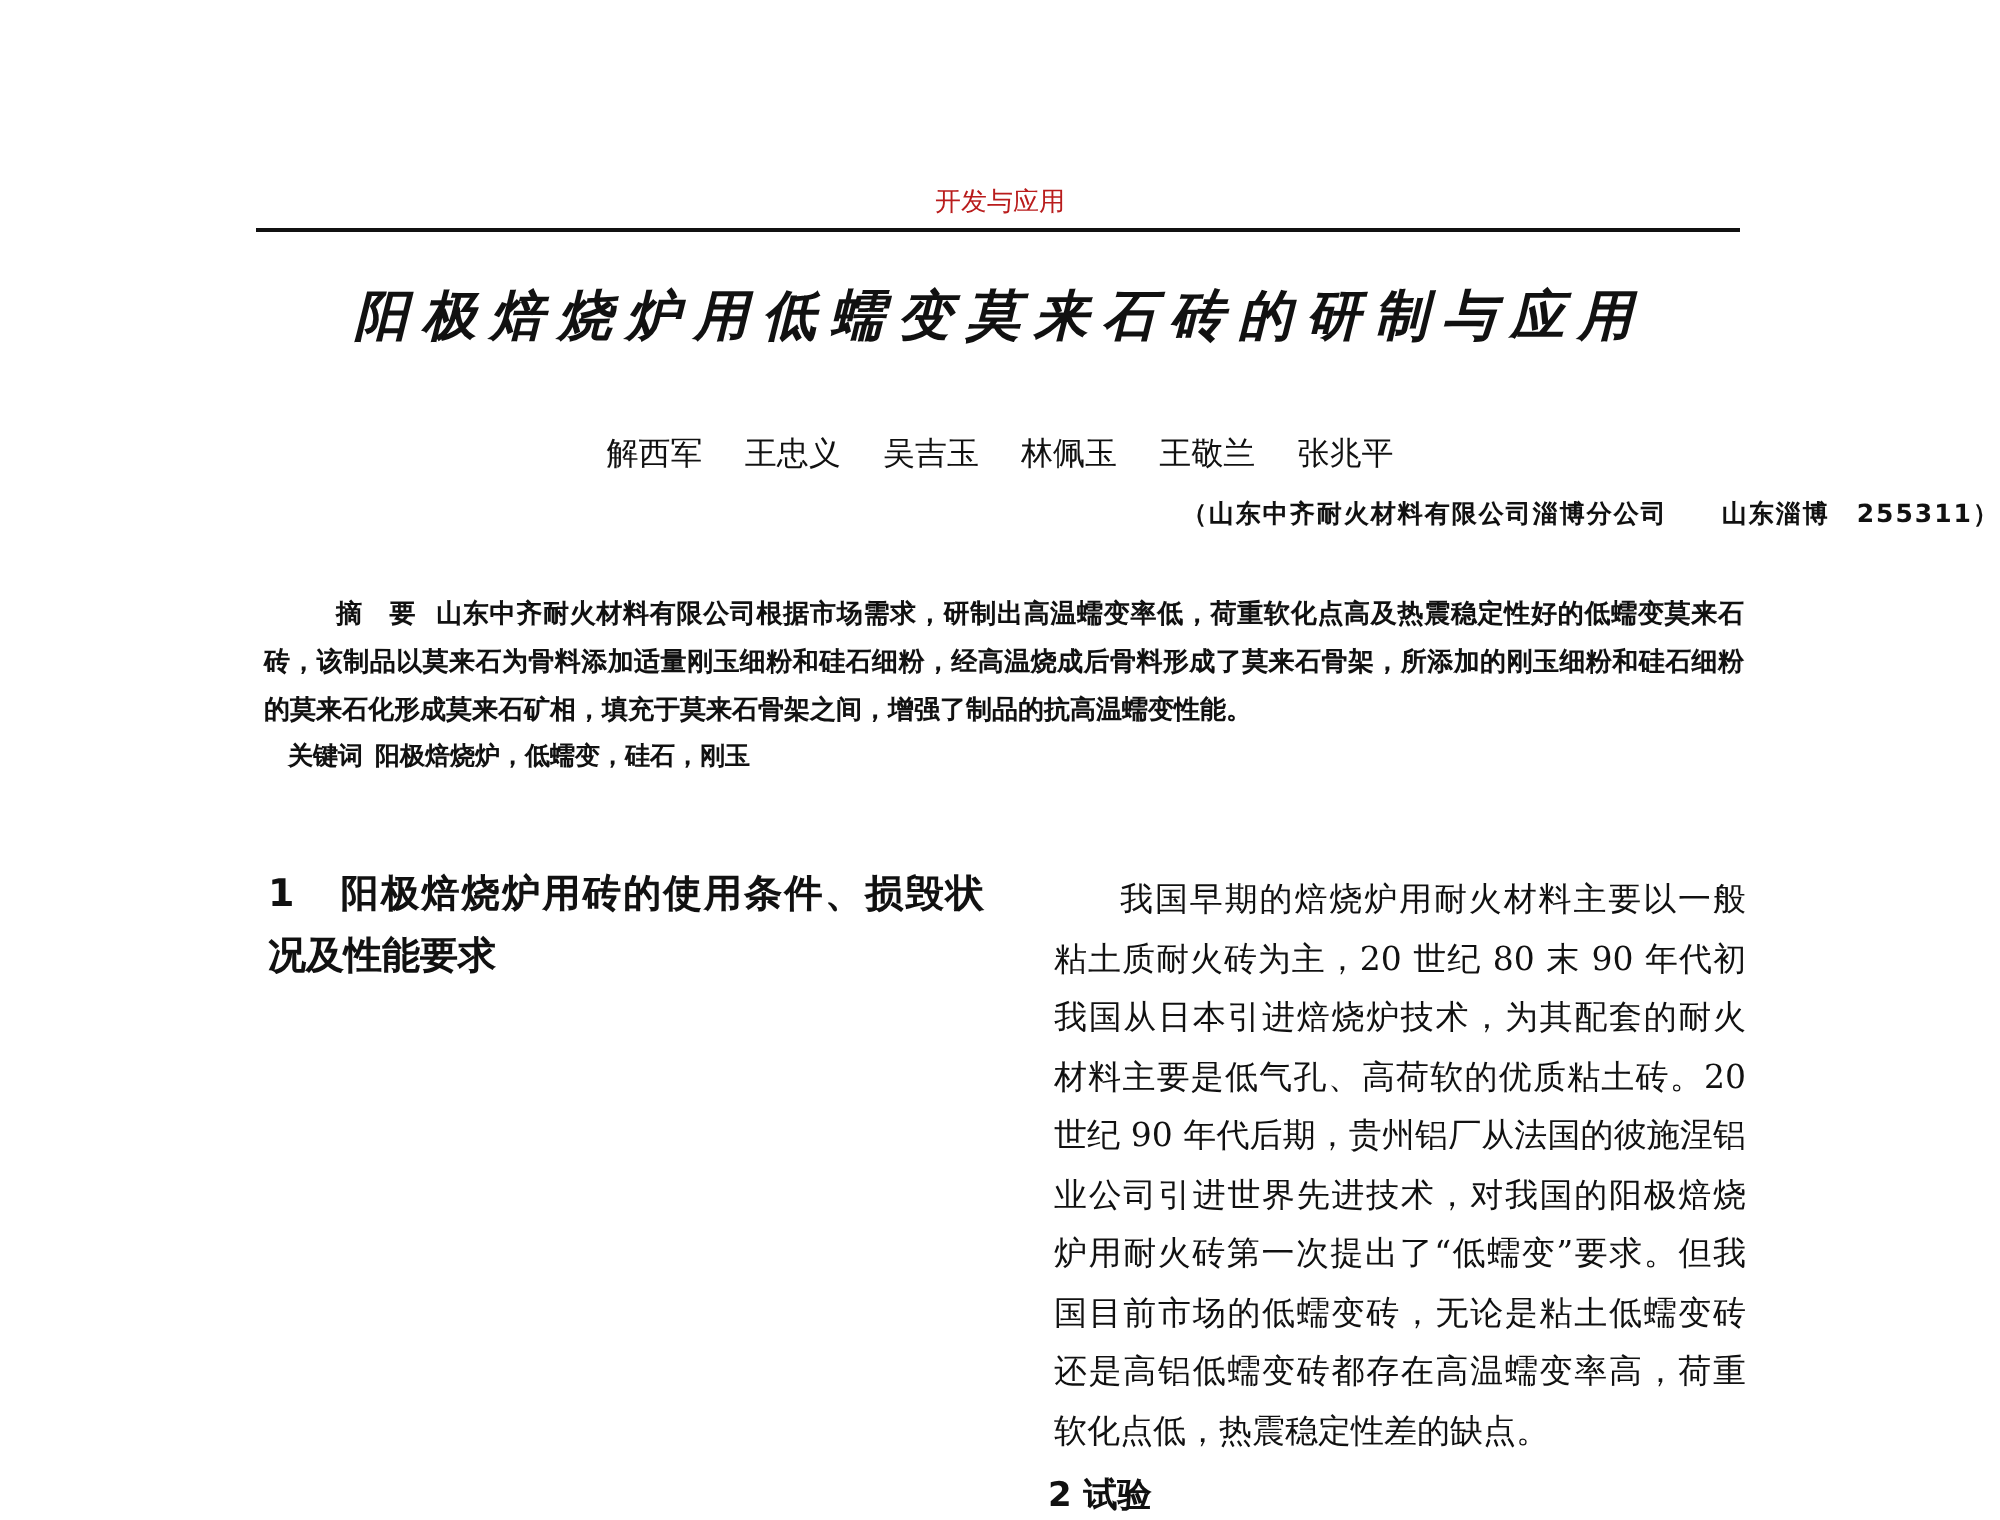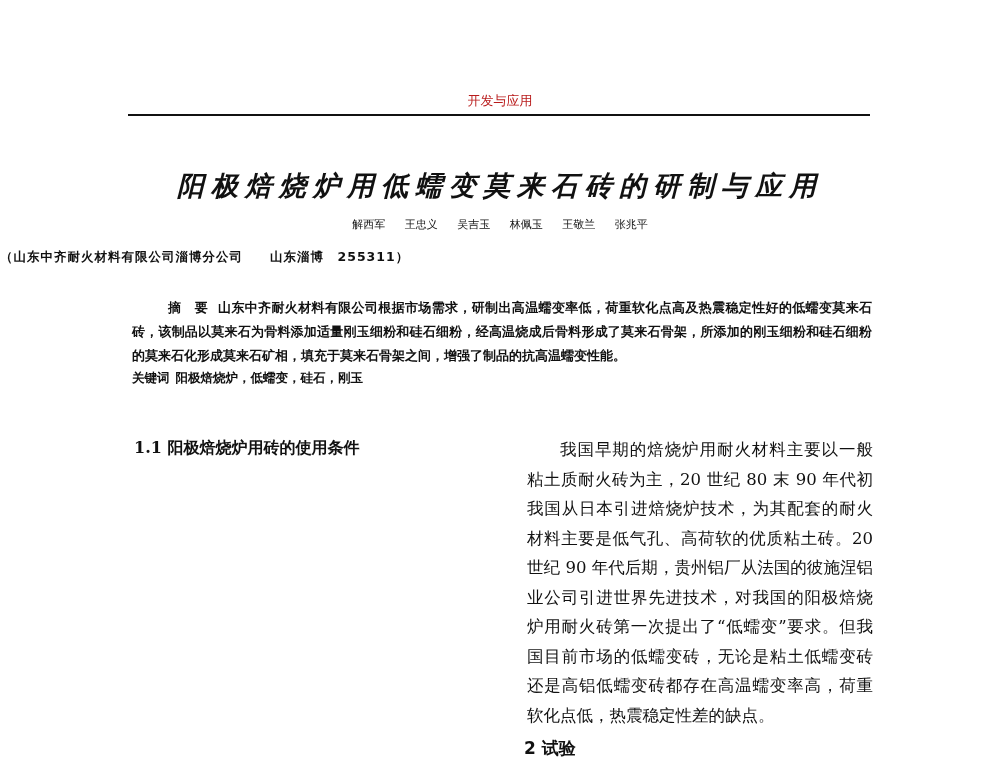--- a/index.html
+++ b/index.html
@@ -9,41 +9,41 @@
   }
   .section-label {
     position: absolute; left: 0; width: 1000px; top: 92px;
     text-align: center; font-size: 13px; font-family: "DejaVu Sans", sans-serif; color: #b91c1c;
   }
   .rule {
     position: absolute; left: 128px; width: 742px; top: 114px; height: 0;
     border-top: 2px solid #111;
   }
   .title {
-    position: absolute; left: 0; width: 1000px; top: 168px;
+    position: absolute; left: 0; width: 1000px; top: 140px;
     text-align: center; font-size: 27px; letter-spacing: 7px; font-weight: bold;
     font-family: "DejaVu Serif", serif; font-style: italic;
   }
   .authors {
     position: absolute; left: 0; width: 1000px; top: 217px;
-    text-align: center; font-size: 11px; font-family: "DejaVu Serif", serif;
+    text-align: center; font-size: 16px; font-family: "DejaVu Serif", serif;
   }
   .authors span { margin: 0 8px; }
   .affiliation {
     position: absolute; left: 0; width: 1000px; top: 249px;
-    text-align: left; font-size: 12.5px; font-family: "DejaVu Sans", sans-serif; font-weight: bold; letter-spacing: 1px;
+    text-align: right; font-size: 12.5px; font-family: "DejaVu Sans", sans-serif; font-weight: bold; letter-spacing: 1px;
   }
   .abstract {
     position: absolute; left: 132px; width: 740px; top: 296px;
     font-size: 13px; line-height: 24px; font-family: "DejaVu Sans", sans-serif; font-weight: bold;
     text-align: justify;
   }
   .abstract .lbl { margin-right: 10px; margin-left: 36px; }
   .keywords {
-    position: absolute; left: 132px; width: 740px; top: 370px;
+    position: absolute; left: 144px; width: 740px; top: 370px;
     font-size: 12.5px; font-family: Liberation Mono, monospace; font-weight: bold;
   }
   .keywords .lbl { margin-right: 6px; }
   .col {
     position: absolute; font-size: 16.5px; line-height: 29.5px;
     font-family: "DejaVu Serif", serif; text-align: justify;
   }
   .col-left { left: 134px; width: 358px; top: 432px; }
   .col-right { left: 524px; width: 352px; top: 432px; }
   .h1 {
@@ -75,19 +75,21 @@
 
 <div class="abstract">
   <span class="lbl">摘　要</span><span>山东中齐耐火材料有限公司根据市场需求，研制出高温蠕变率低，荷重软化点高及热震稳定性好的低蠕变莫来石砖，该制品以莫来石为骨料添加适量刚玉细粉和硅石细粉，经高温烧成后骨料形成了莫来石骨架，所添加的刚玉细粉和硅石细粉的莫来石化形成莫来石矿相，填充于莫来石骨架之间，增强了制品的抗高温蠕变性能。</span>
 </div>
 
 <div class="keywords">
   <span class="lbl">关键词</span><span>阳极焙烧炉，低蠕变，硅石，刚玉</span>
 </div>
 
 <div class="col col-left">
-  <h3 class="h2">1.1 阳极焙烧炉用砖的使用条件</h3>
+  <h2 class="h1">
+    <span class="num">1</span><span>阳极焙烧炉用砖的使用条件、损毁状况及性能要求</span>
+  </h2>
 </div>
 
 <div class="col col-right">
   <p class="para">我国早期的焙烧炉用耐火材料主要以一般粘土质耐火砖为主，20 世纪 80 末 90 年代初我国从日本引进焙烧炉技术，为其配套的耐火材料主要是低气孔、高荷软的优质粘土砖。20 世纪 90 年代后期，贵州铝厂从法国的彼施涅铝业公司引进世界先进技术，对我国的阳极焙烧炉用耐火砖第一次提出了“低蠕变”要求。但我国目前市场的低蠕变砖，无论是粘土低蠕变砖还是高铝低蠕变砖都存在高温蠕变率高，荷重软化点低，热震稳定性差的缺点。</p>
   <h2 class="h2-right">2 试验</h2>
 </div>
 
 </body></html>

